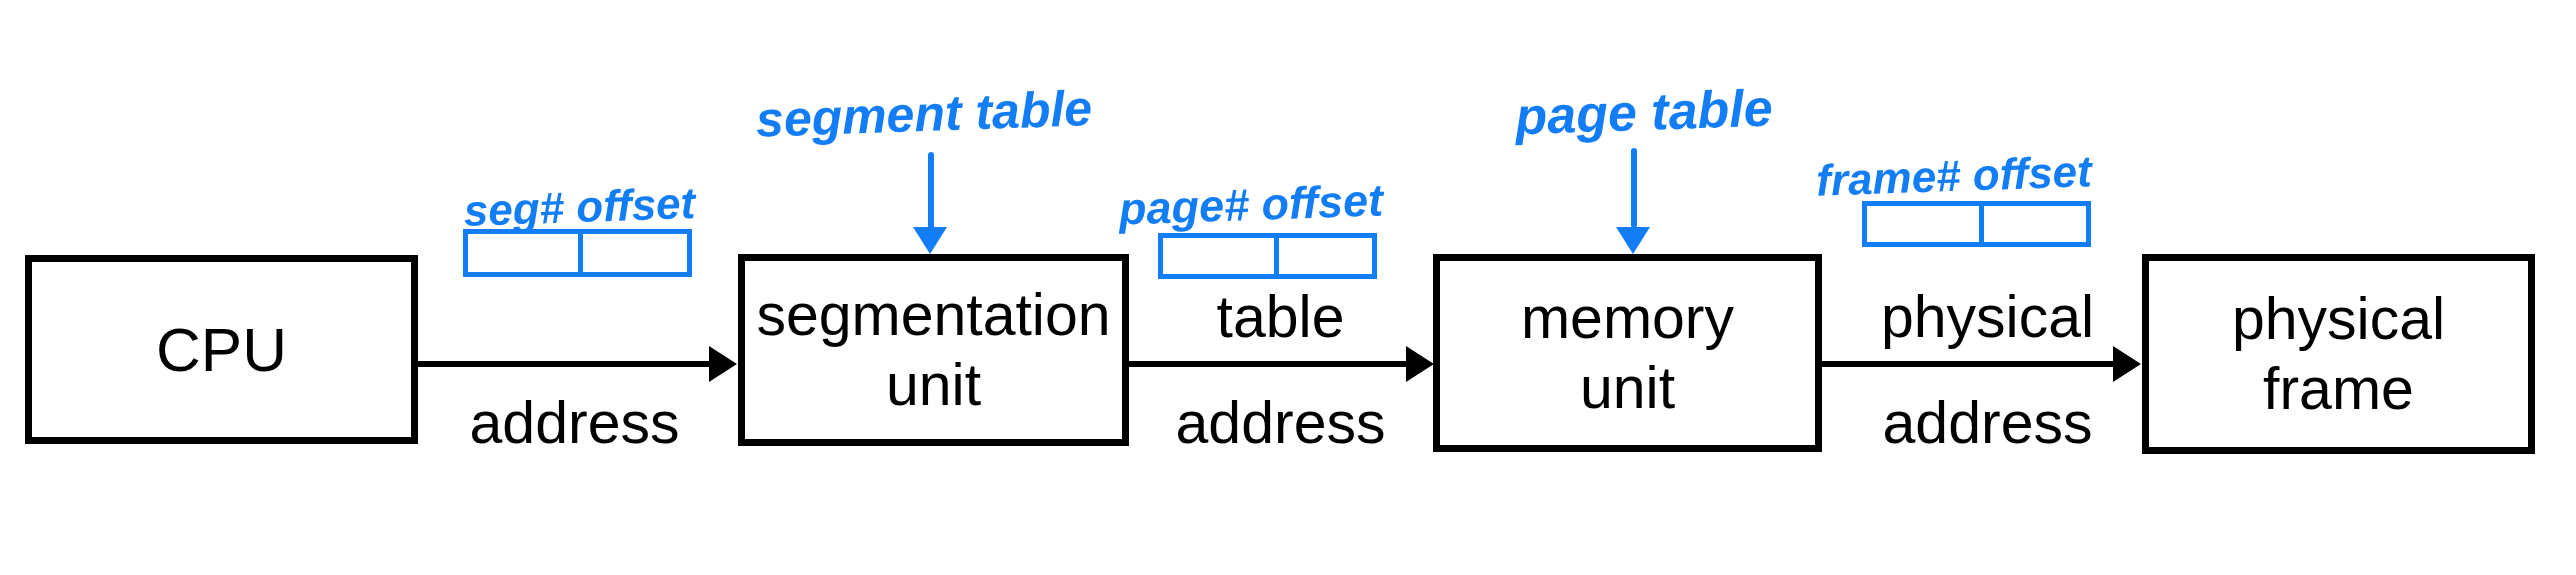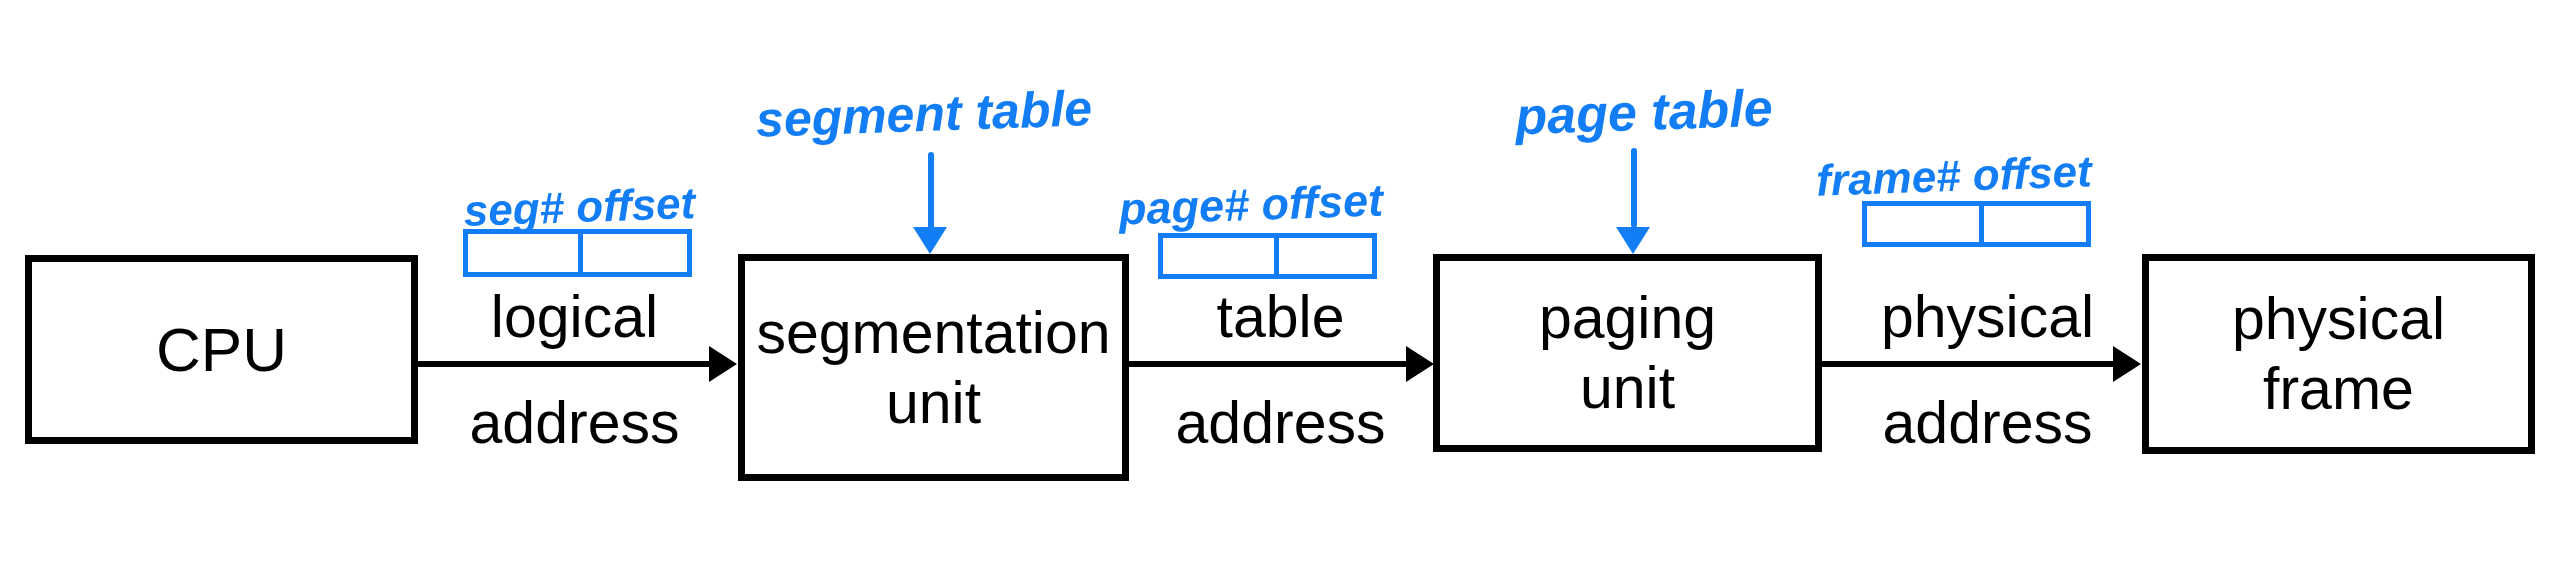--- a/index.html
+++ b/index.html
@@ -22,21 +22,21 @@
     border:7.7px solid var(--ink);
     background:var(--background);
     box-sizing:border-box;
     display:flex;flex-direction:column;
     align-items:center;justify-content:center;
     color:var(--ink);
     font-size:59px;line-height:70px;
     text-align:center;
   }
   #box-cpu{left:25px;top:255px;width:393px;height:189px;font-size:62px;}
-  #box-seg{left:738px;top:254px;width:391px;height:227px;}
+  #box-seg{left:738px;top:254px;width:391px;height:192px;}
   #box-paging{left:1433px;top:254px;width:389px;height:198px;}
   #box-mem{left:2142px;top:254px;width:393px;height:200px;}
 
   
   .hline{position:absolute;top:361px;height:6.4px;background:var(--ink);}
   #arrow1-line{left:415px;width:296px;}
   #arrow2-line{left:1126px;width:282px;}
   #arrow3-line{left:1820px;width:296px;}
   .hhead{
     position:absolute;top:346px;width:0;height:0;
@@ -110,36 +110,35 @@
 <div class="canvas">
 
   <div class="box" id="box-cpu">
     <span>CPU</span>
   </div>
   <div class="box" id="box-seg">
     <span>segmentation</span>
     <span>unit</span>
   </div>
   <div class="box" id="box-paging">
-    <span>paging</span>
+    <span>memory</span>
     <span>unit</span>
   </div>
   <div class="box" id="box-mem">
     <span>physical</span>
     <span>frame</span>
   </div>
 
   <div class="hline" id="arrow1-line"></div>
   <div class="hhead" id="arrow1-head"></div>
   <div class="hline" id="arrow2-line"></div>
   <div class="hhead" id="arrow2-head"></div>
   <div class="hline" id="arrow3-line"></div>
   <div class="hhead" id="arrow3-head"></div>
 
-  <div class="alabel topword" id="lbl-logical">logical</div>
   <div class="alabel bottomword" id="lbl-logical-2">address</div>
   <div class="alabel topword" id="lbl-linear">table</div>
   <div class="alabel bottomword" id="lbl-linear-2">address</div>
   <div class="alabel topword" id="lbl-physical">physical</div>
   <div class="alabel bottomword" id="lbl-physical-2">address</div>
 
   <div class="hand" id="hand-seg-offset">seg#  offset</div>
   <div class="hand" id="hand-page-offset">page#  offset</div>
   <div class="hand" id="hand-frame-offset">frame#  offset</div>
   <div class="hand" id="hand-segment-table">segment table</div>

